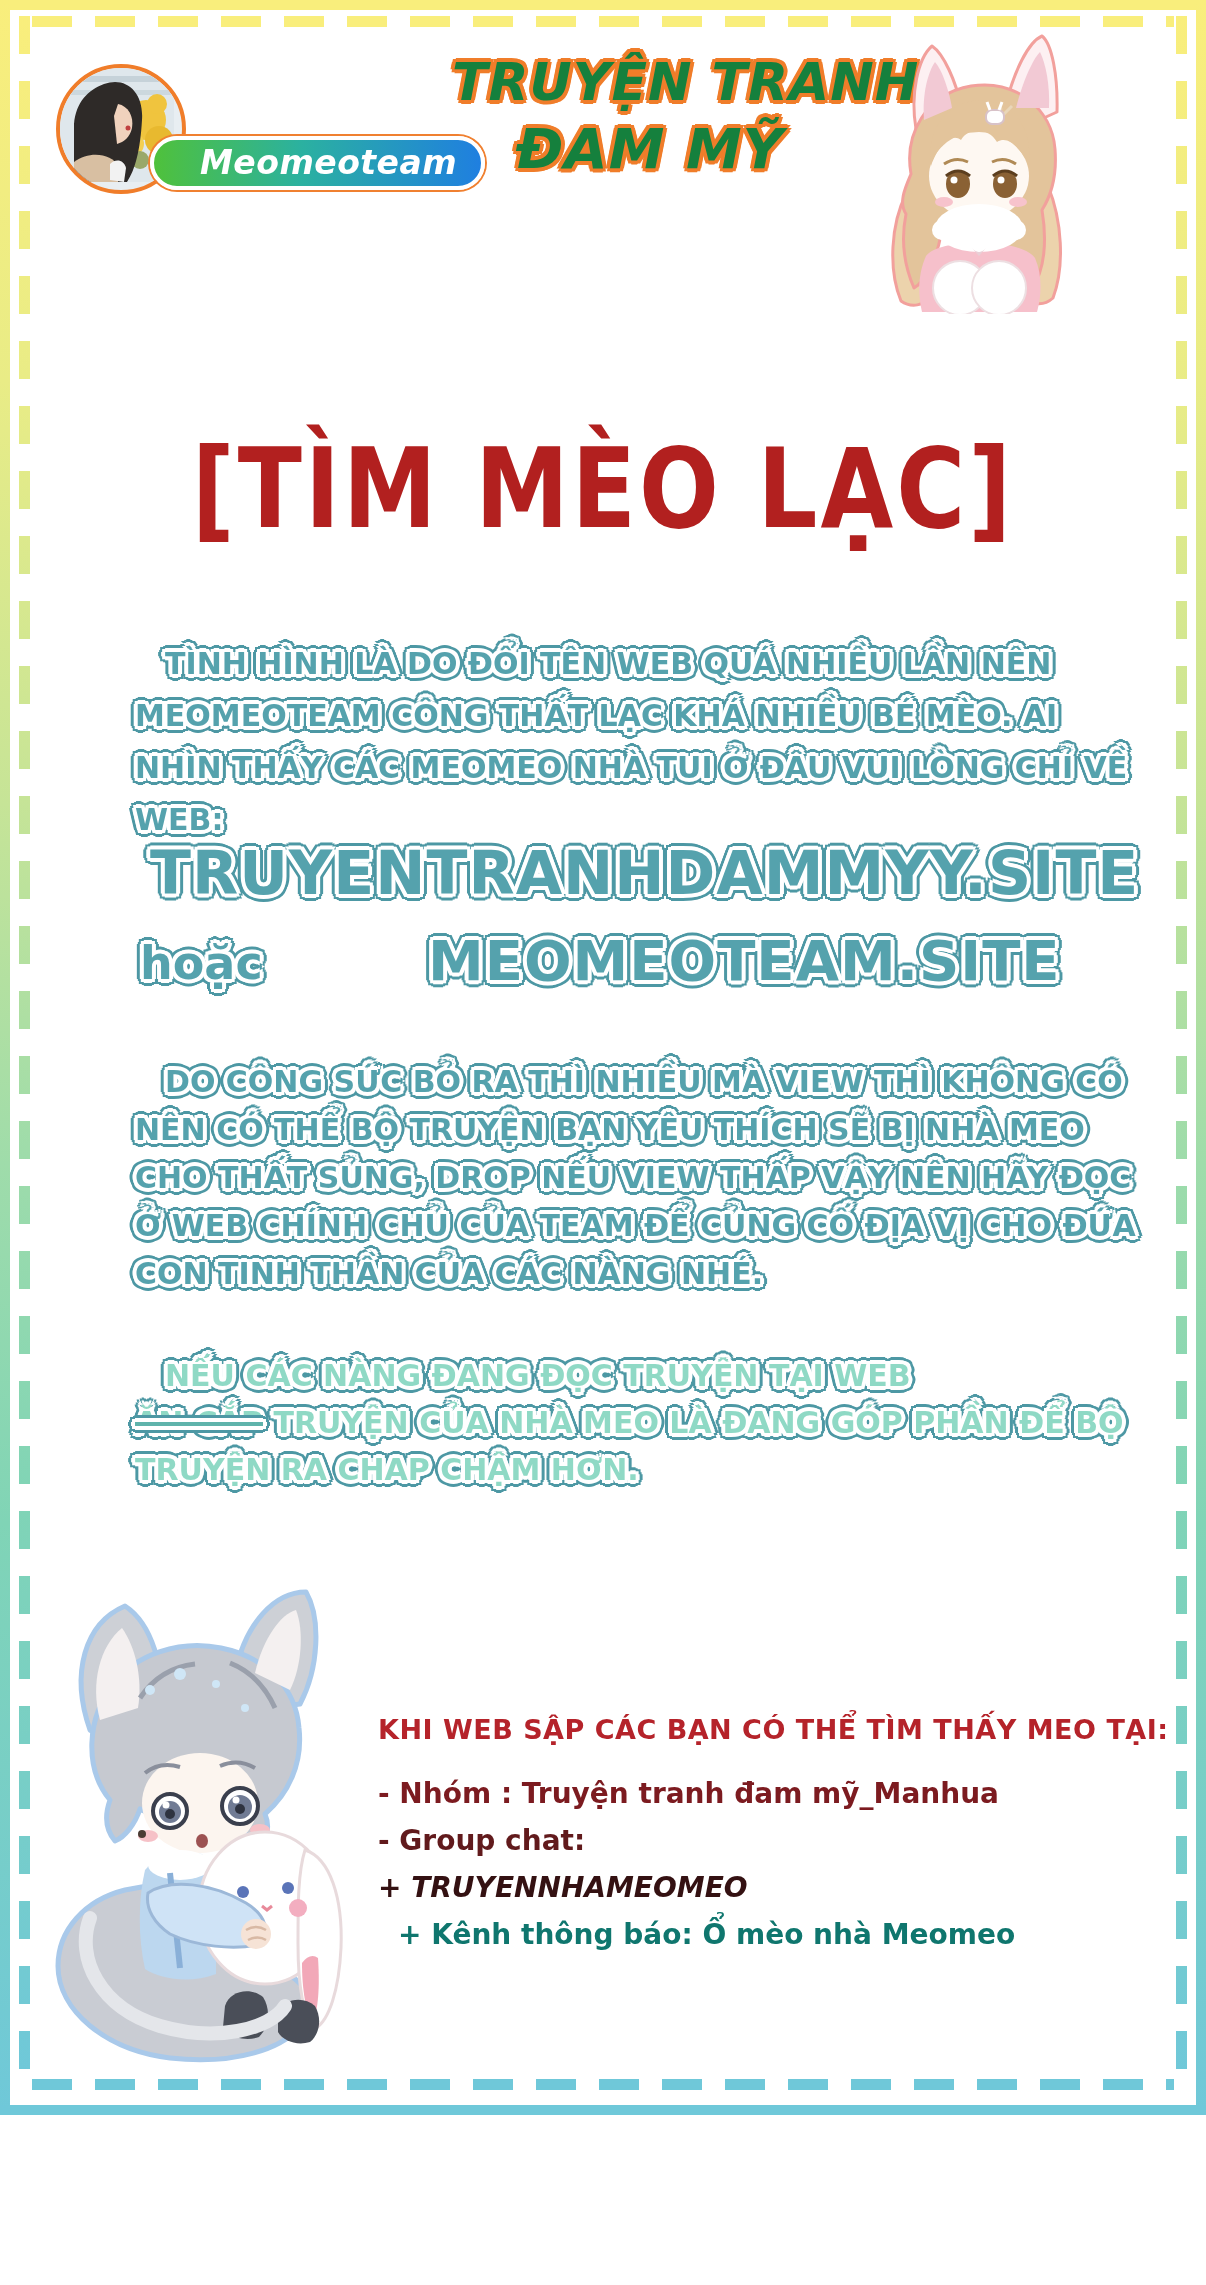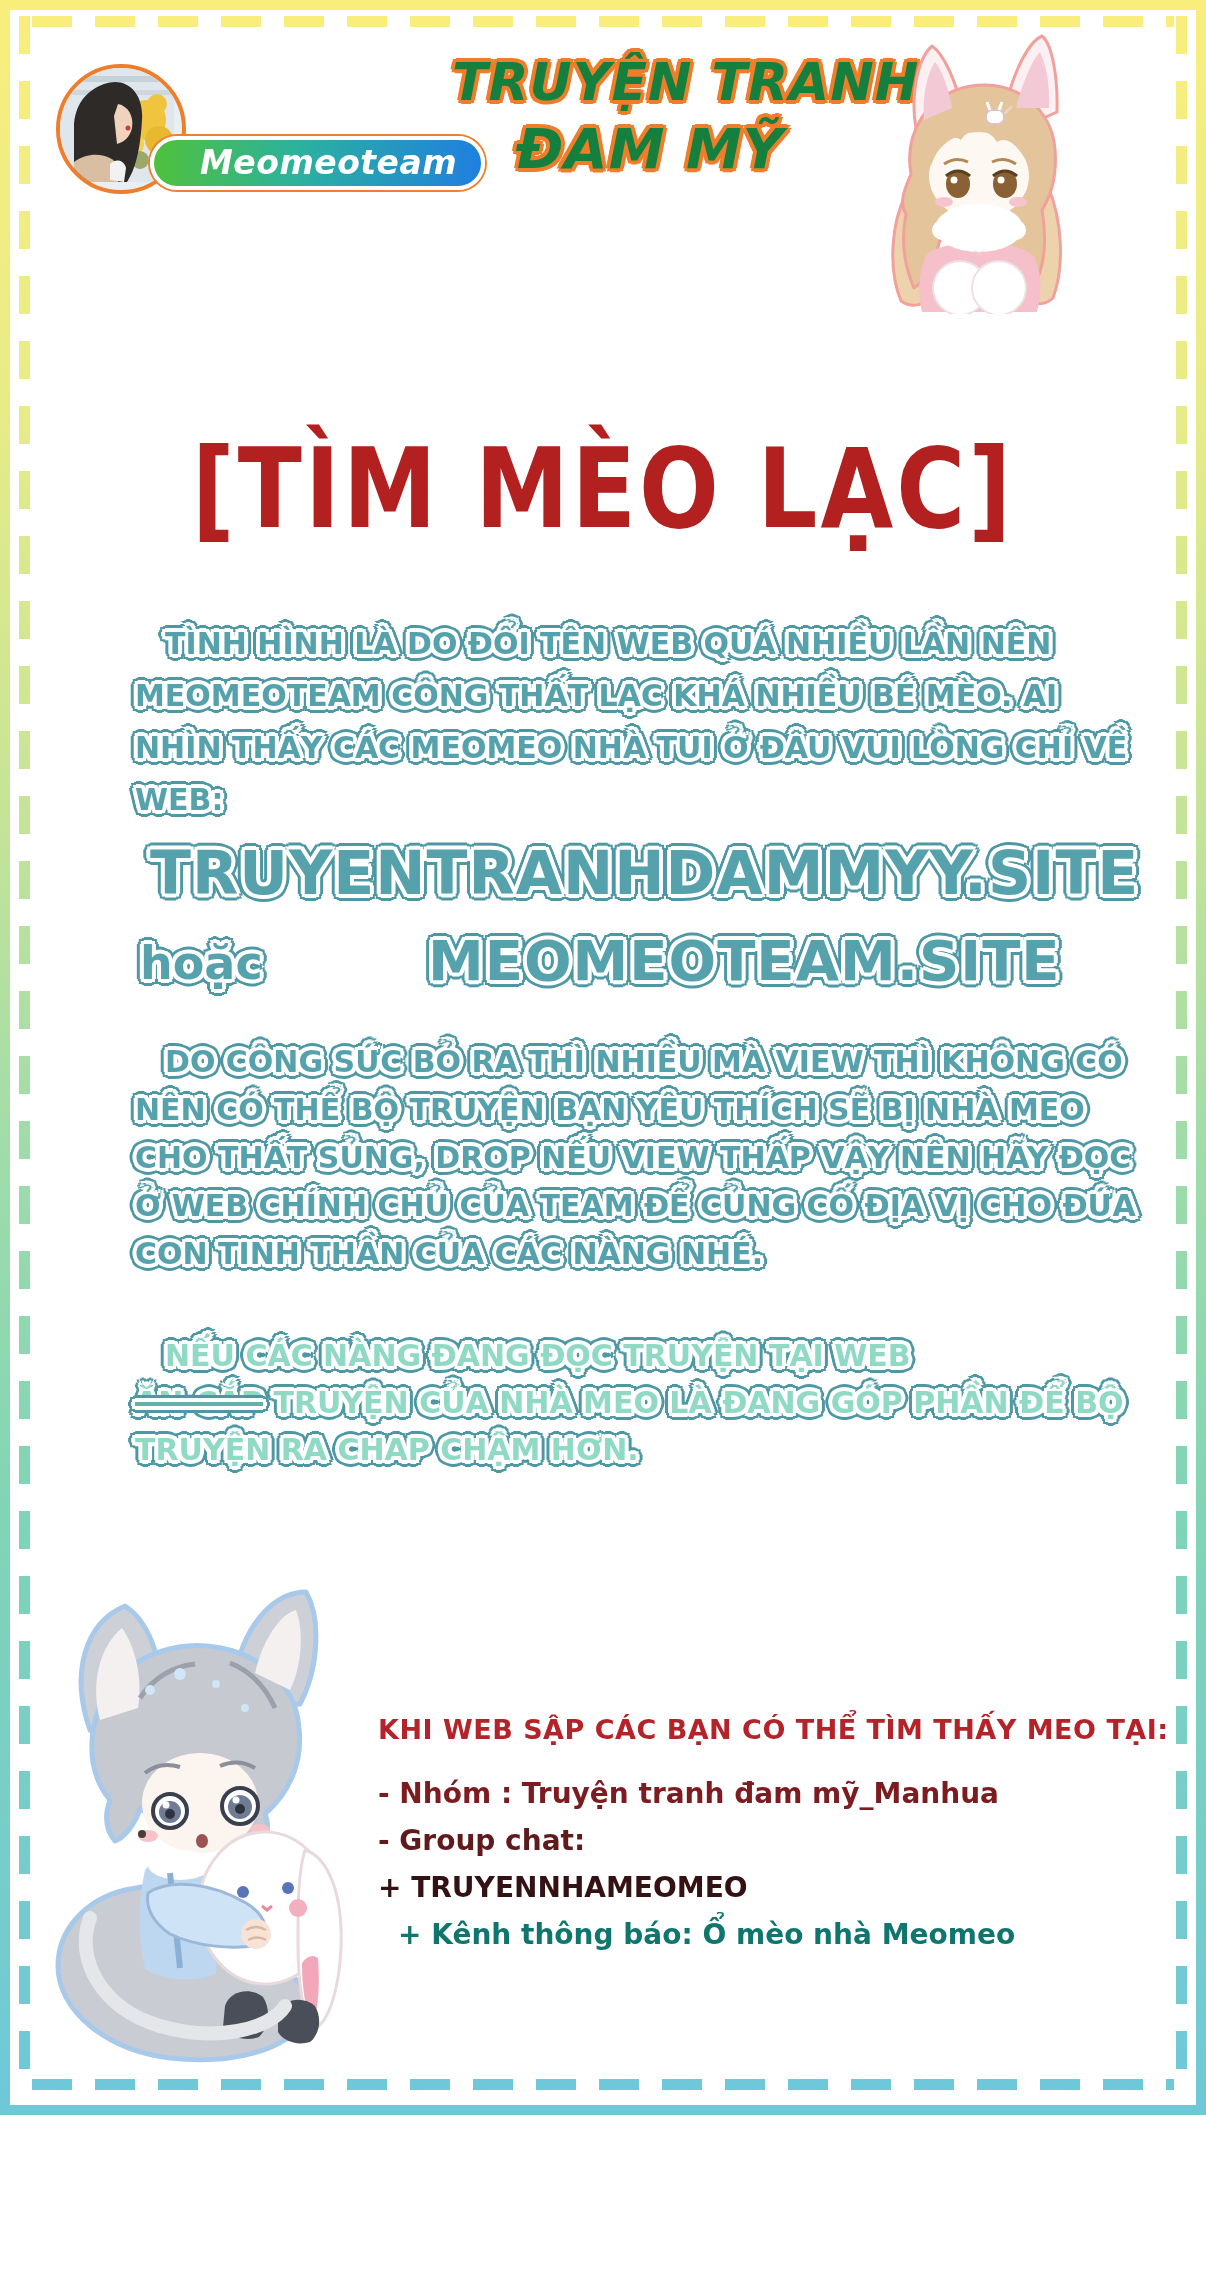--- a/index.html
+++ b/index.html
@@ -40,21 +40,21 @@
   .bubble{font-weight:bold;color:#55a2ad;letter-spacing:0;
       text-shadow:-3px -3px 0 #fff,3px -3px 0 #fff,-3px 3px 0 #fff,3px 3px 0 #fff,
                   -4px 0 0 #fff,4px 0 0 #fff,0 -4px 0 #fff,0 4px 0 #fff,
                   -6px -2px 0 #4d98a4,6px -2px 0 #4d98a4,-6px 2px 0 #4d98a4,6px 2px 0 #4d98a4,
                   -2px -6px 0 #4d98a4,2px -6px 0 #4d98a4,-2px 6px 0 #4d98a4,2px 6px 0 #4d98a4,
                   -5px -5px 0 #4d98a4,5px -5px 0 #4d98a4,-5px 5px 0 #4d98a4,5px 5px 0 #4d98a4,
                   -7px 0 0 #4d98a4,7px 0 0 #4d98a4,0 -7px 0 #4d98a4,0 7px 0 #4d98a4;}
   .bubble--mint{color:#8fd9c5;}
   .para{position:absolute;left:135px;width:960px;}
   .para .line{white-space:nowrap;}
-  .para .indent{padding-left:30px;}
+  .para .indent{padding-left:30px;margin-top:20px;}
   .p1{top:618px;font-size:30px;line-height:52px;}
   .p2{top:1038px;font-size:30px;line-height:48px;}
   .p3{top:1332px;font-size:30px;line-height:47px;}
   .strike{text-decoration:line-through;text-decoration-thickness:4px;text-decoration-color:#5fb3ab;}
   .site1{position:absolute;left:138px;top:838px;font-size:60px;letter-spacing:1px;white-space:nowrap;margin-left:12px;}
   .or-label{position:absolute;left:140px;top:936px;font-size:46px;white-space:nowrap;}
   .site2{position:absolute;left:428px;top:928px;font-size:56px;letter-spacing:1px;white-space:nowrap;}
   
   .contact-heading{position:absolute;left:378px;top:1714px;font-size:27px;font-weight:bold;
       color:#b5232a;white-space:nowrap;letter-spacing:0.5px;}
@@ -203,17 +203,17 @@
     <path d="M216,352 q10,-6 20,0 M218,362 q10,-5 18,0" stroke="#d8b9a4" stroke-width="2.5" fill="none"></path>
     <path d="M195,428 C200,412 221,409 233,419 C241,431 239,449 229,459 C215,464 199,459 193,449 Z" fill="#4a4e58"></path>
     <path d="M248,434 C254,420 274,418 285,428 C292,440 290,456 280,464 C267,468 253,463 248,454 Z" fill="#4a4e58"></path>
     <path d="M60,340 C45,380 70,430 130,448 C185,464 240,452 255,428" stroke="#e4e6ea" stroke-width="14" fill="none" stroke-linecap="round"></path>
   </svg>
 
   <div class="contact-heading">KHI WEB SẬP CÁC BẠN CÓ THỂ TÌM THẤY MEO TẠI:</div>
   <div class="contact-list">
     <div class="contact-item" style="color: rgb(124, 27, 32);">- Nhóm : Truyện tranh đam mỹ_Manhua</div>
     <div class="contact-item" style="color: rgb(97, 26, 28);">- Group chat:</div>
-    <div class="contact-item" style="color: rgb(52, 17, 18);">+ TRUYENNHAMEOMEO</div>
+    <div class="contact-item" style="color: rgb(52, 17, 18); font-style: italic;">+ TRUYENNHAMEOMEO</div>
     <div class="contact-item" style="color: #0f766e; margin-left: 20px;">+ Kênh thông báo: Ổ mèo nhà Meomeo</div>
   </div>
 
 </div>
 
 </body></html>

